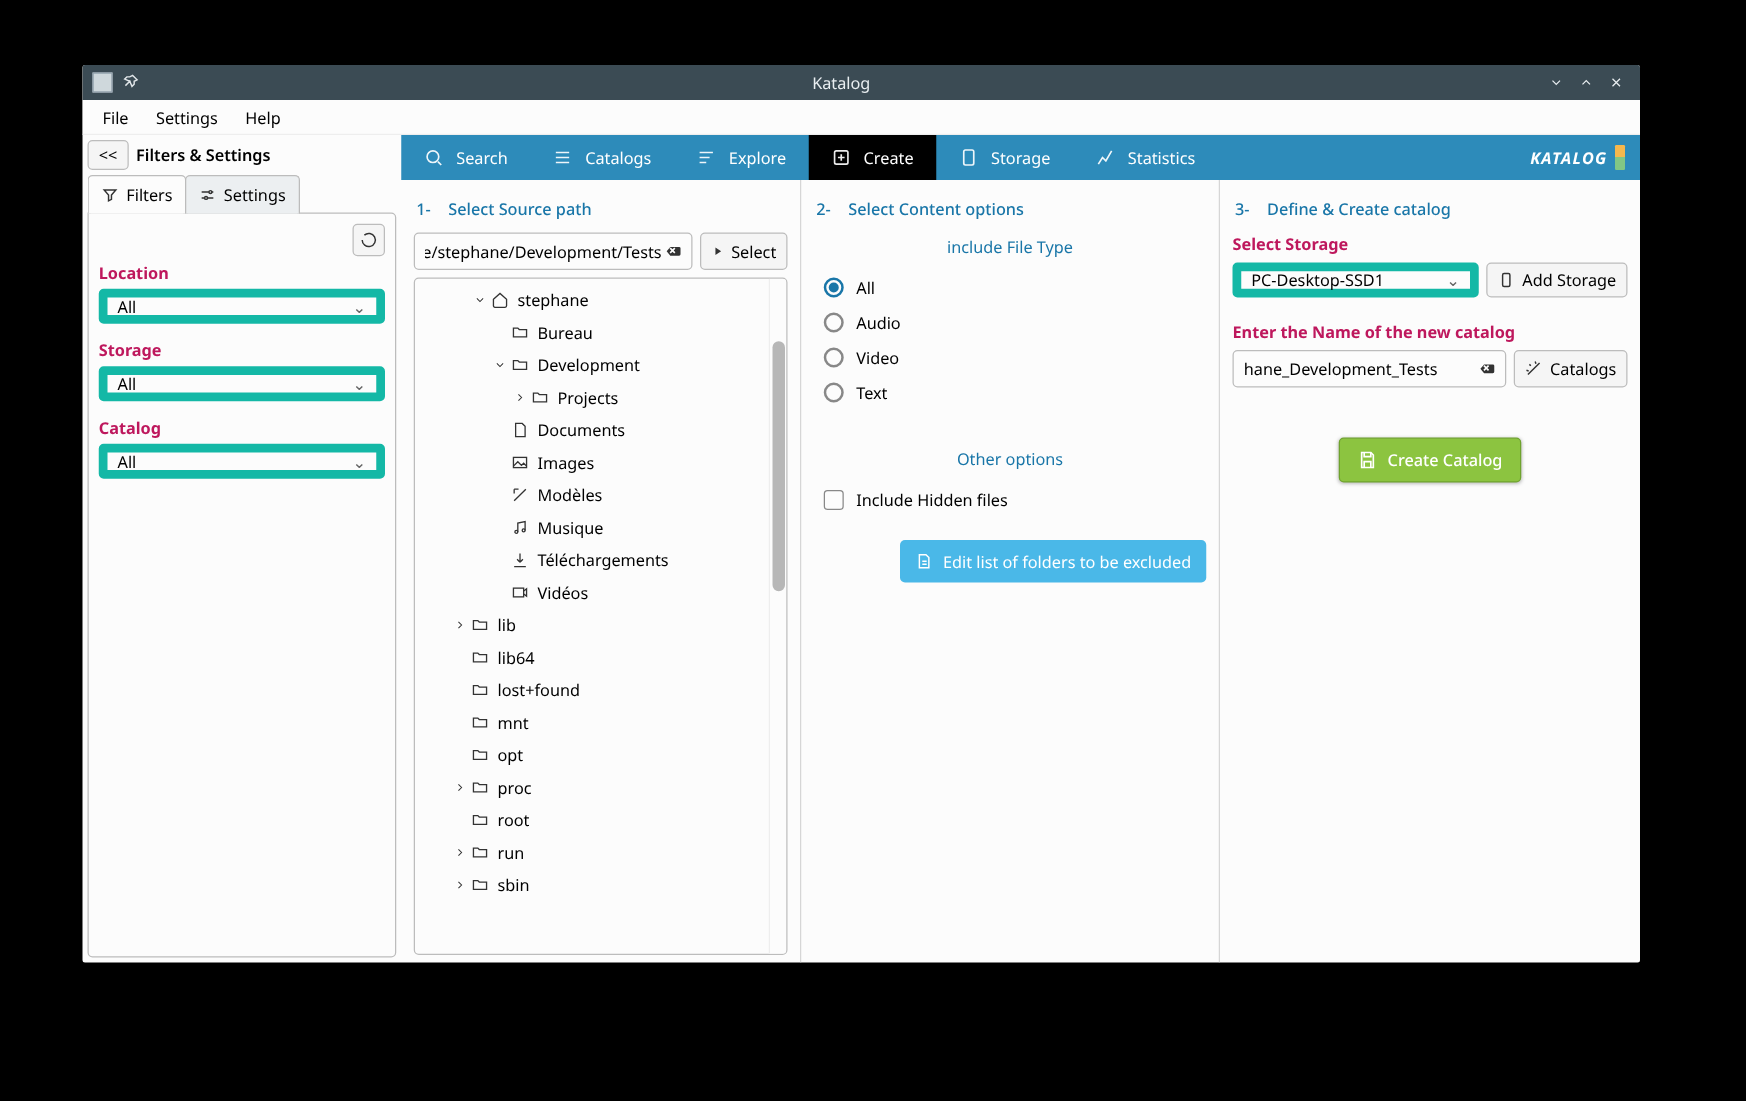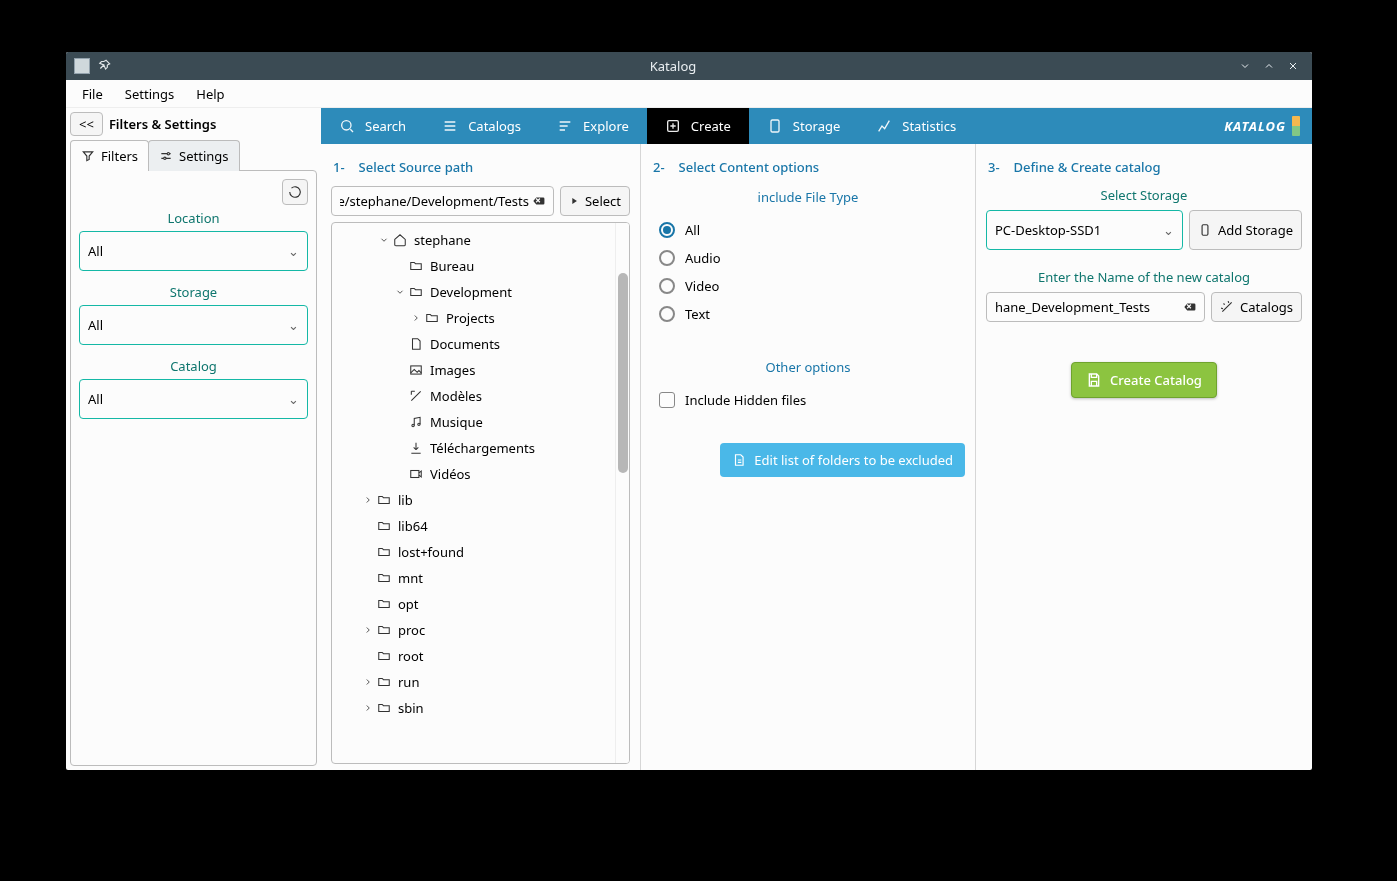--- a/index.html
+++ b/index.html
@@ -20,22 +20,22 @@
   .sidebar { width: 255px; display: flex; flex-direction: column; padding: 4px 4px 4px 4px; }
   .sidebar-header { display: flex; align-items: center; gap: 6px; margin-bottom: 4px; }
   .btn { background: #f5f5f5; border: 1px solid #bcbcbc; border-radius: 4px; padding: 4px 8px; display: inline-flex; align-items: center; gap: 6px; cursor: pointer; }
   .btn-small { padding: 2px 8px; }
   .sidebar-header .fs-title { font-weight: 600; }
   .sidebar-tabs { display: flex; }
   .sidebar-tab { padding: 6px 10px; display: flex; align-items: center; gap: 6px; border: 1px solid #bcbcbc; border-bottom: none; background: #eceff1; border-radius: 4px 4px 0 0; margin-right: -1px; position: relative; z-index: 1; }
   .sidebar-tab.active { background: #fcfcfc; z-index: 2; }
   .sidebar-body { flex: 1; border: 1px solid #bcbcbc; border-radius: 0 4px 4px 4px; margin-top: -1px; padding: 8px; display: flex; flex-direction: column; gap: 6px; position: relative; }
   .sidebar-body .top-right-btn { position: absolute; top: 8px; right: 8px; width: 26px; height: 26px; padding: 0; justify-content: center; }
-  .label-blue { color: #0f766e; font-weight: 400; text-align: center; }
-  .select { border: 1px solid #14b8a6; border-radius: 4px; height: 40px; display: flex; align-items: center; justify-content: space-between; padding: 0 8px; background: #fcfcfc; cursor: pointer; }
+  .label-blue { color: #be185d; font-weight: 700; }
+  .select { border: 7px solid #14b8a6; border-radius: 4px; height: 28px; display: flex; align-items: center; justify-content: space-between; padding: 0 8px; background: #fcfcfc; cursor: pointer; }
   .select .chev { color: #666; }
   .filter-group { display: flex; flex-direction: column; gap: 4px; margin-bottom: 6px; }
   
   .main { flex: 1; display: flex; flex-direction: column; min-width: 0; }
   .tabbar { height: 36px; background: #2d8bba; display: flex; align-items: stretch; }
   .tab { display: flex; align-items: center; gap: 10px; padding: 0 18px; color: #fff; cursor: pointer; }
   .tab.active { background: #000000; }
   .tab .iconbox { width: 16px; height: 16px; color: rgba(255,255,255,0.92); display:inline-flex; align-items:center; justify-content:center; }
   .brand { margin-left: auto; padding: 0 12px; display: flex; align-items: center; gap: 6px; }
   .brand-text { font-weight: 700; font-style: italic; letter-spacing: 1px; color: #fff; }
@@ -61,21 +61,21 @@
   .tw { display: inline-flex; width: 16px; height: 16px; align-items: center; justify-content: center; color: #444; }
   .tree-icon { width: 16px; height: 16px; margin-right: 6px; color: #555; display:inline-flex; align-items:center; justify-content:center; }
   .pl-0{padding-left:28px;} .pl-1{padding-left:44px;} .pl-2{padding-left:60px;} .pl-3{padding-left:76px;}
   
   .section-title { color: #1976a8; text-align: center; margin: 2px 0 10px 0; }
   .radio-row, .check-row { display: flex; align-items: center; gap: 10px; height: 28px; padding-left: 8px; }
   .radio { width: 16px; height: 16px; border: 2px solid #1976a8; border-radius: 50%; display: inline-flex; align-items: center; justify-content: center; }
   .radio.off { border-color: #888; }
   .radio .dot { width: 8px; height: 8px; background: #1976a8; border-radius: 50%; }
   .checkbox { width: 16px; height: 16px; border: 1px solid #888; border-radius: 3px; }
-  .btn-primary-lt { background: #4ab8e8; color: #fff; border: none; border-radius: 4px; padding: 8px 12px; display: inline-flex; gap: 8px; align-items: center; margin-top: 11px; }
+  .btn-primary-lt { background: #4ab8e8; color: #fff; border: none; border-radius: 4px; padding: 8px 12px; display: inline-flex; gap: 8px; align-items: center; }
   .btn-green { background: #8cc440; color: #fff; border: 1px solid #6fa32e; border-radius: 4px; padding: 8px 14px; display: inline-flex; gap: 8px; align-items: center; font-weight: 500; box-shadow: 0 1px 3px rgba(0,0,0,0.25); }
   .row-inline { display: flex; gap: 6px; }
   .svg { display:block; }
 </style>
 </head>
 <body>
 
 <div class="screen">
 
   <div class="titlebar">

